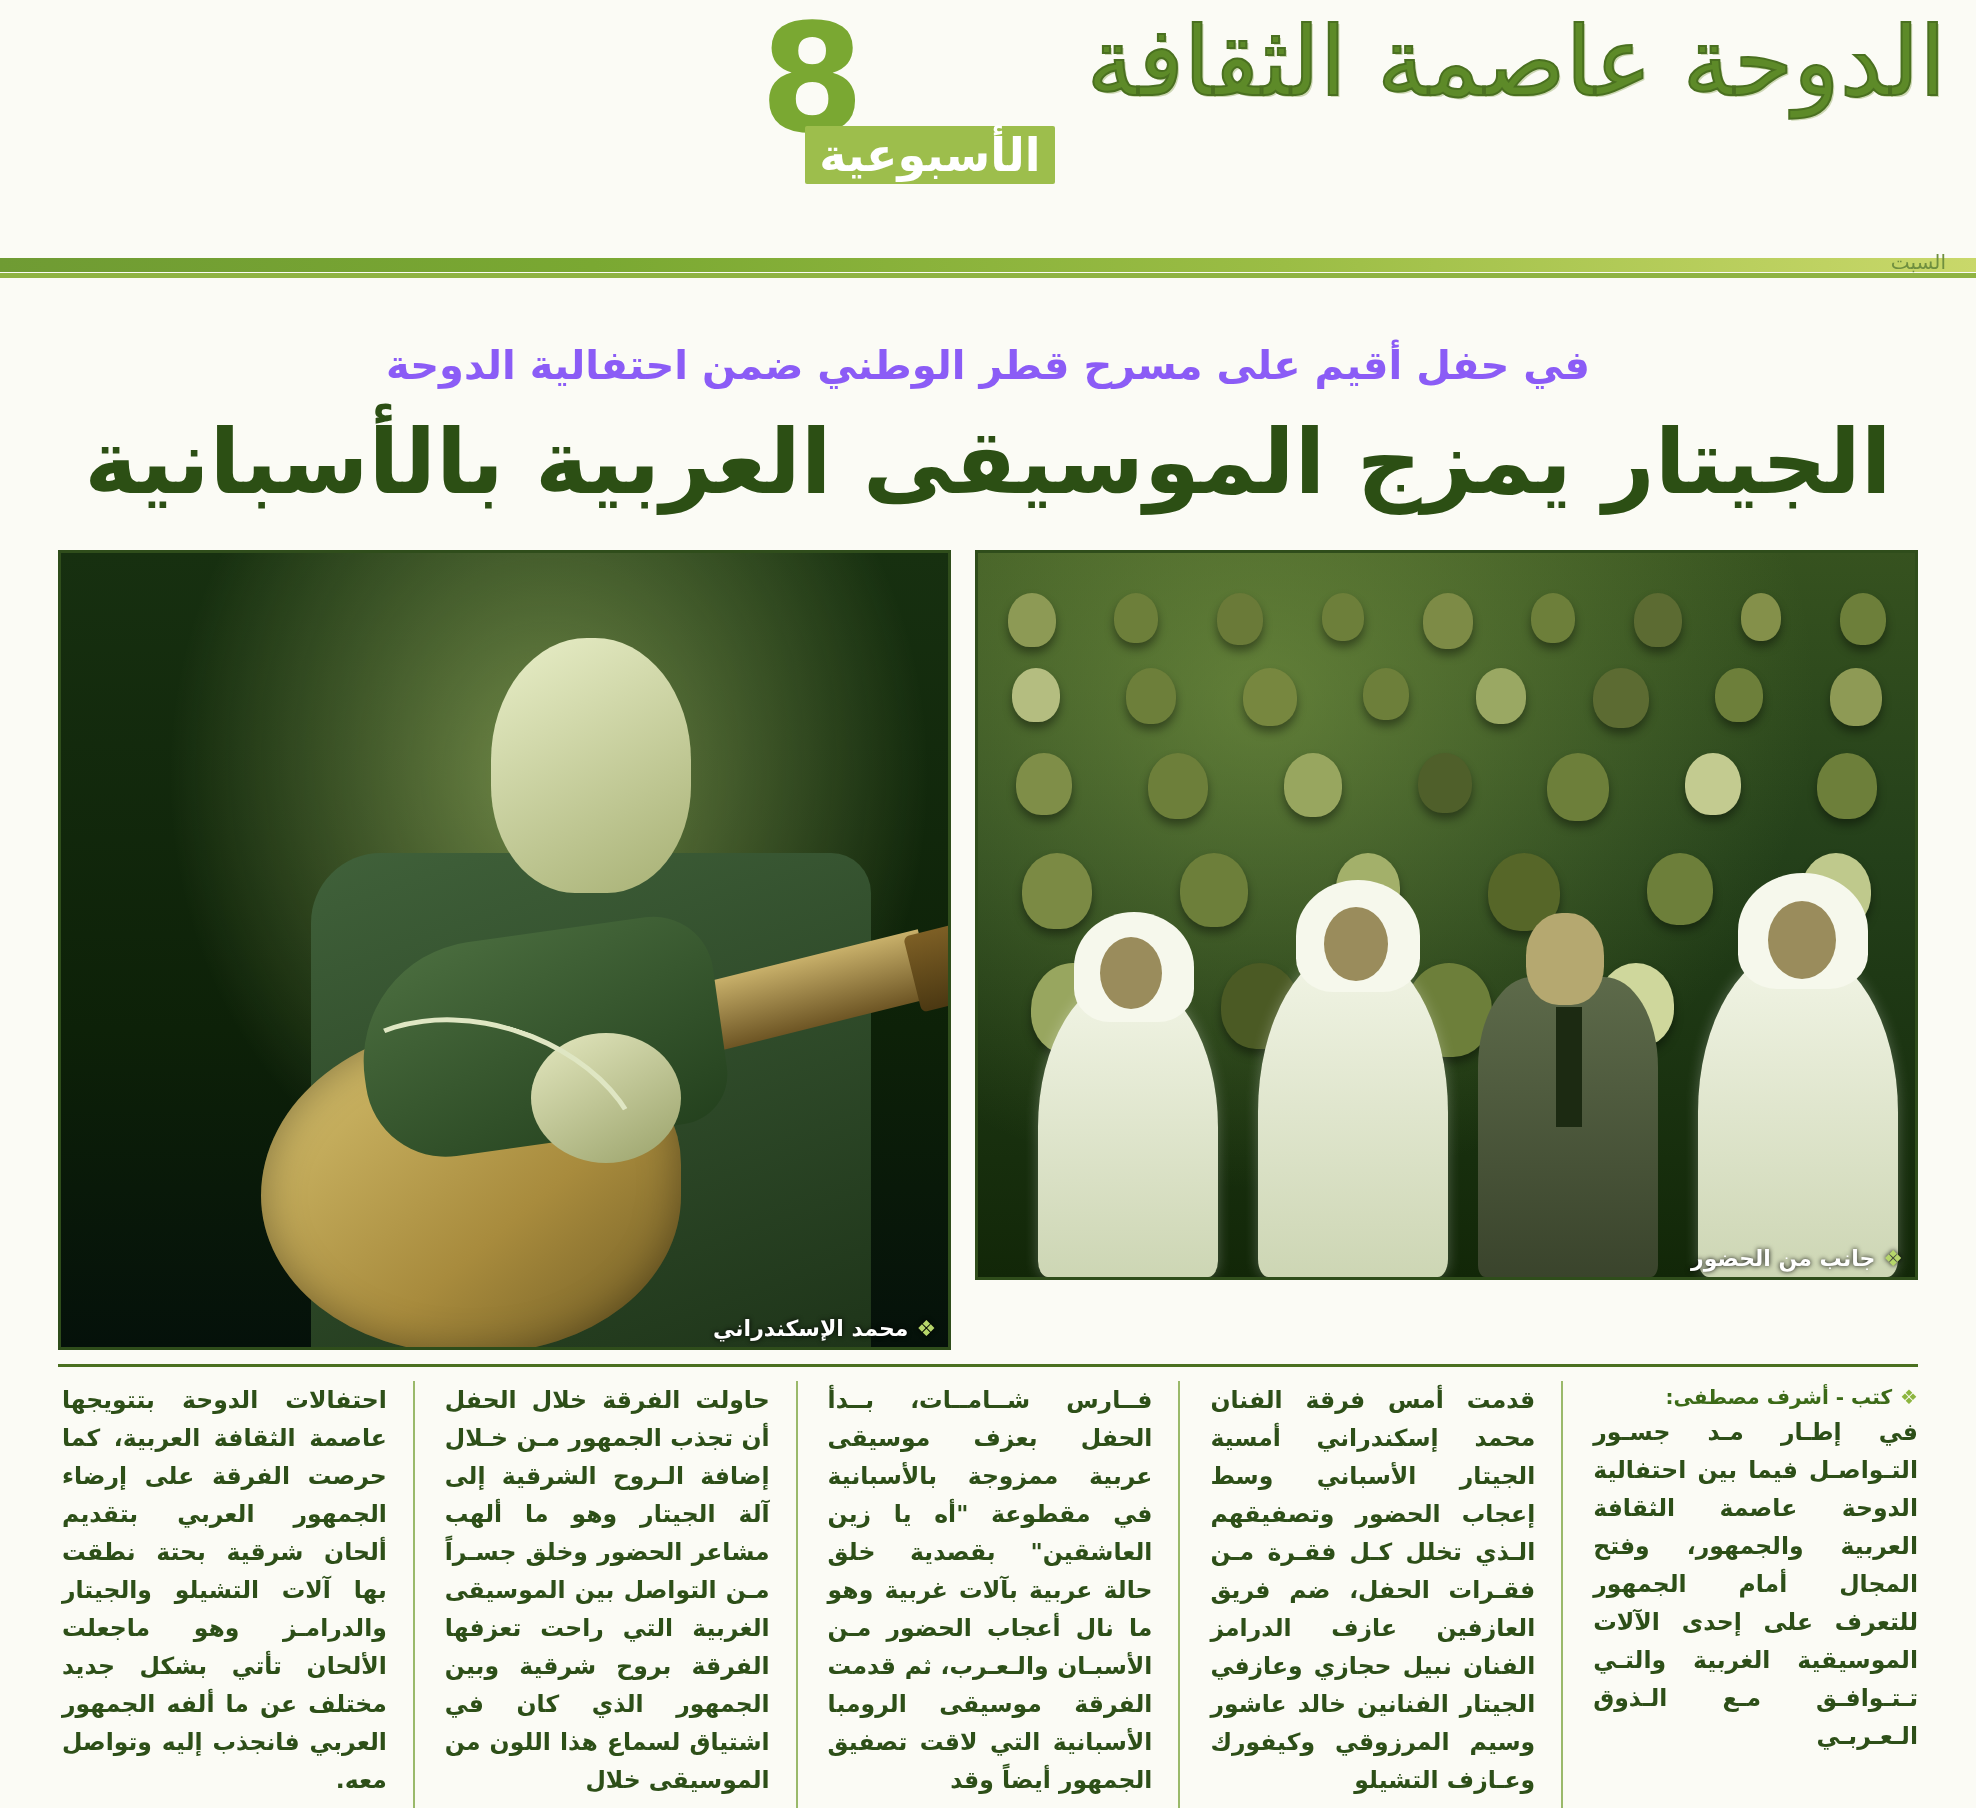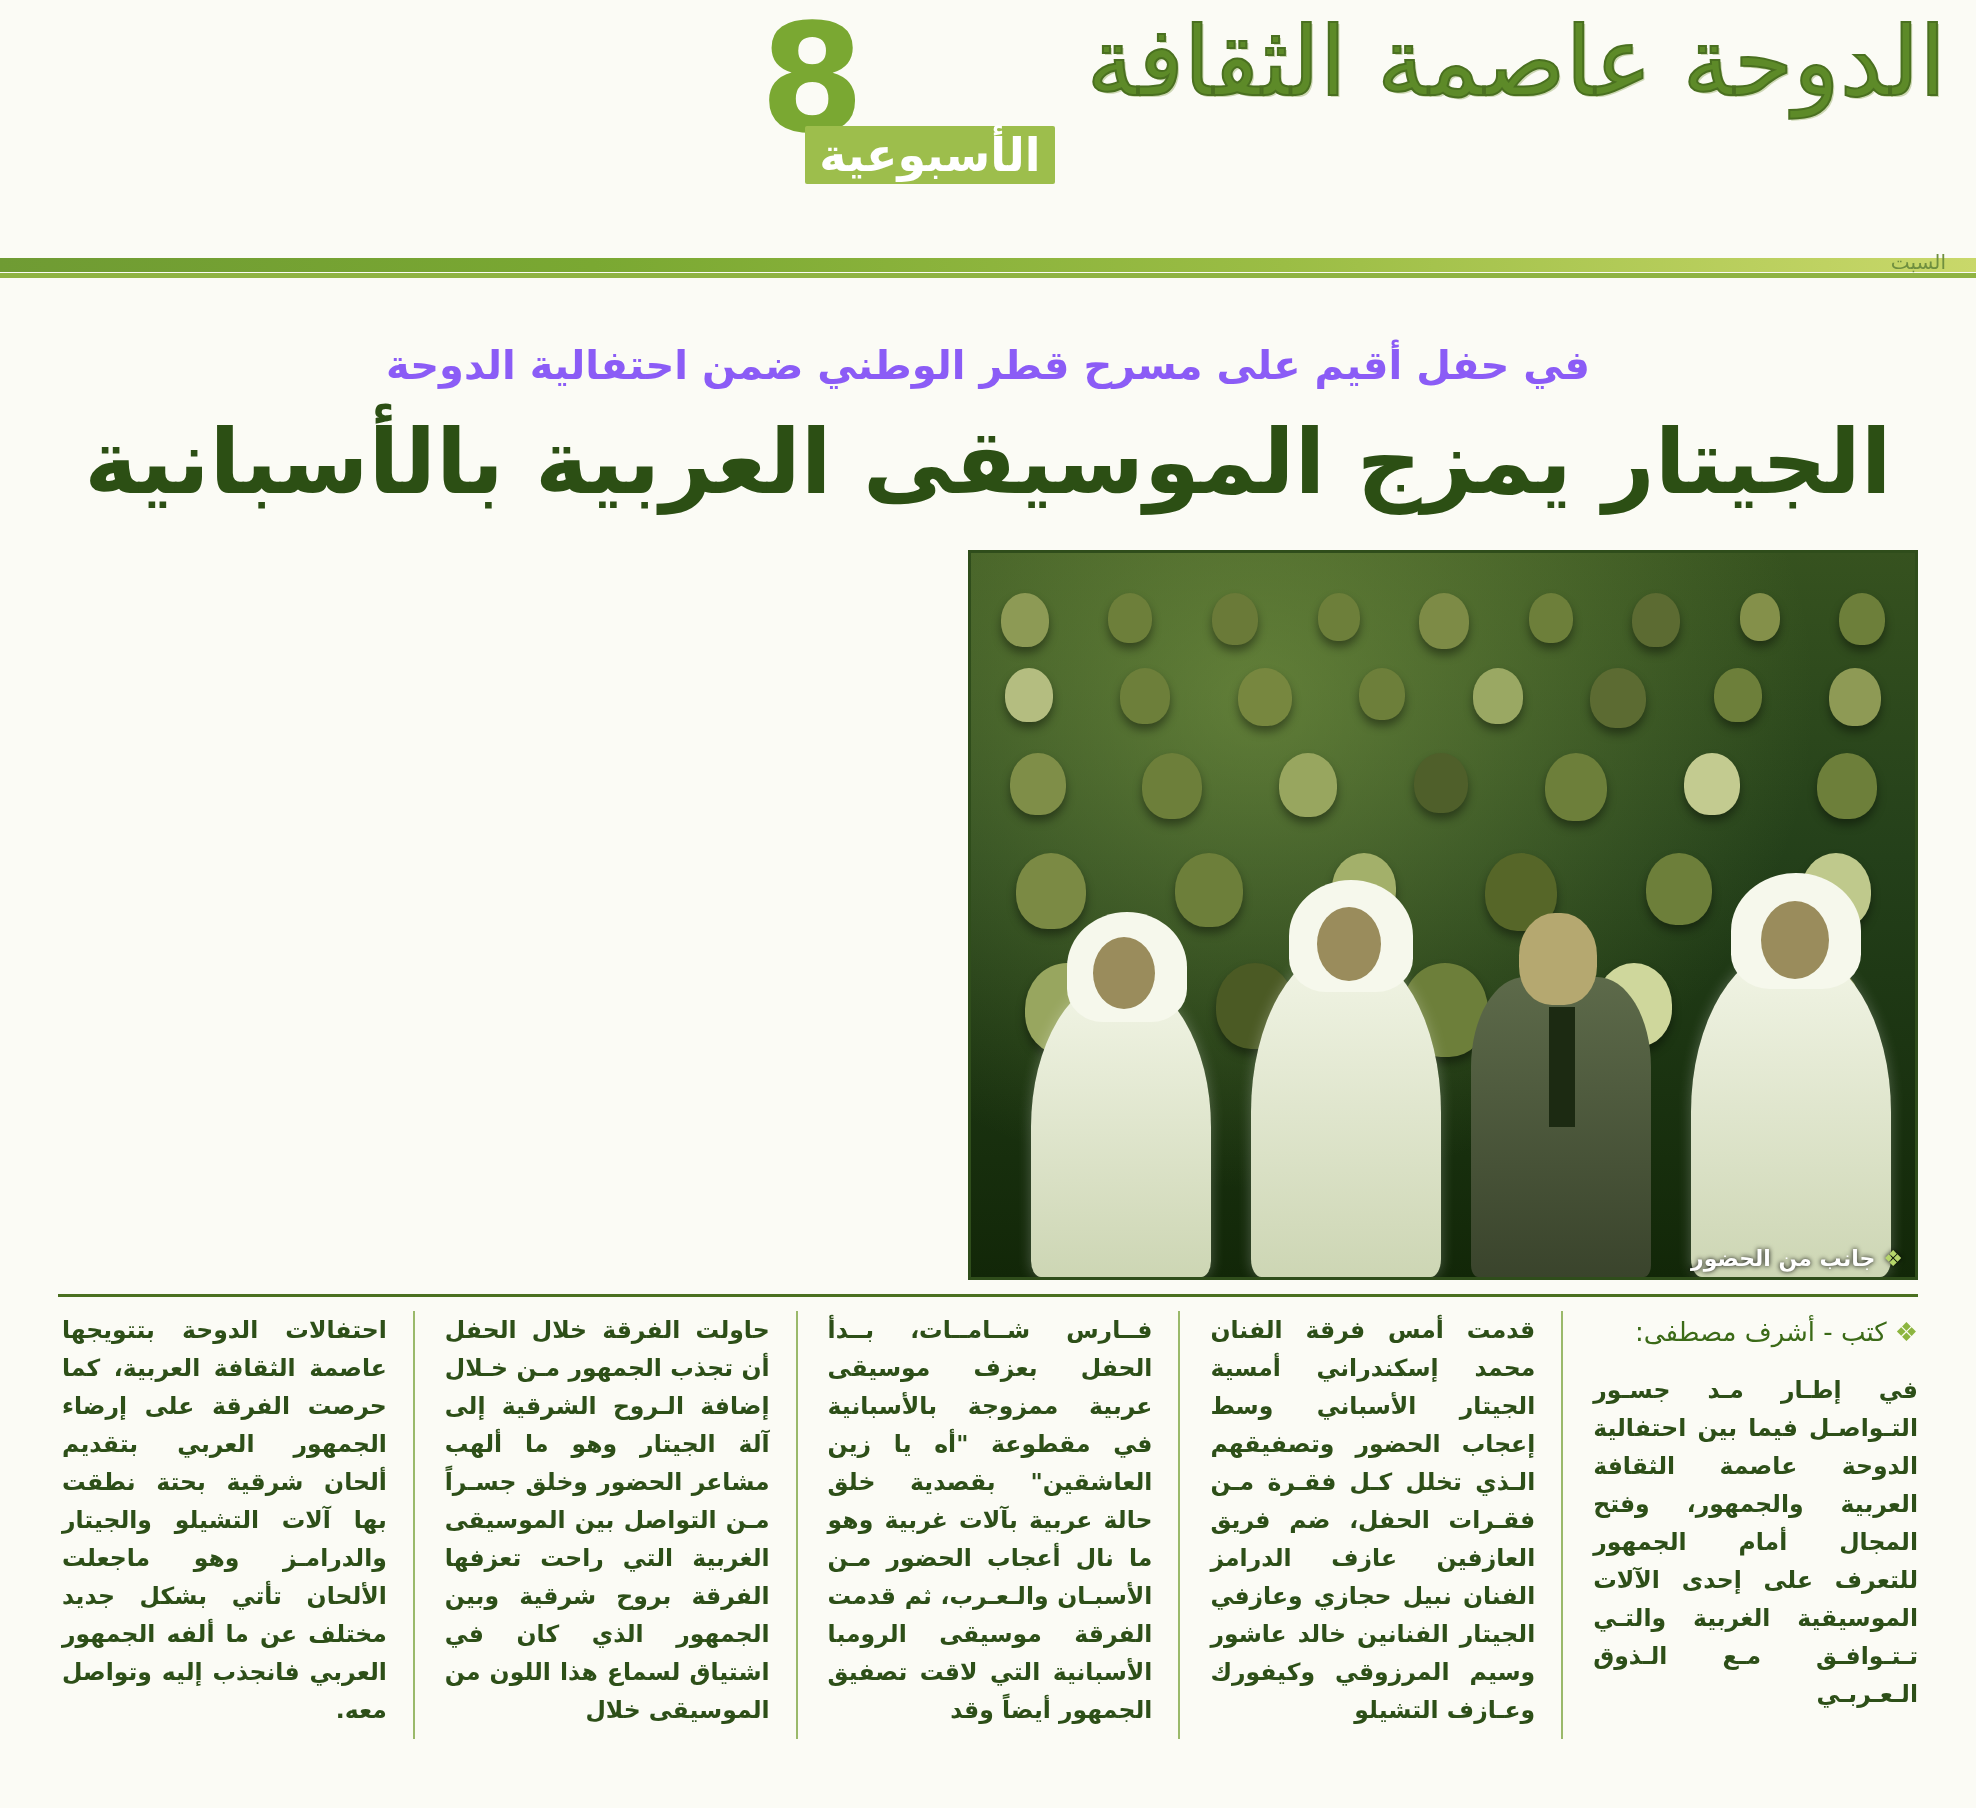--- a/index.html
+++ b/index.html
@@ -276,24 +276,24 @@
   }
   .col {
     width: 352px;
     font-size: 23.5px;
     line-height: 1.62;
     text-align: justify;
     color: #2d4f18;
     font-weight: bold;
   }
   .byline {
-    font-size: 26px;
-    font-weight: normal;
+    font-size: 20px;
+    font-weight: bold;
     color: #3b6a17;
-    margin-bottom: 18px;
+    margin-bottom: 0;
   }
   .byline .dot { color: #8cb53f; margin-left: 8px; }
   .col p { margin: 0 0 10px 4px; }
   .col-rule {
     width: 0;
     border-right: 2px solid #9ab96a;
     align-self: stretch;
     min-height: 300px;
   }
 </style>
@@ -383,20 +383,35 @@
 
         <div class="thobe" style="left:720px;width:200px;height:330px;"></div>
         <div class="ghutra" style="left:760px;bottom:288px;width:130px;height:116px;"></div>
         <div class="face" style="left:790px;bottom:298px;width:68px;height:78px;"></div>
       </div>
       <div class="caption">
         <span class="dot">❖</span><span>جانب من الحضور</span>
       </div>
     </div>
 
+    <div class="photo right">
+      <div class="guitarist">
+        <div class="g-torso"></div>
+        <div class="g-head"></div>
+        <div class="g-guitar-body"></div>
+        <div class="g-neck"></div>
+        <div class="g-head-stock"></div>
+        <div class="g-arm"></div>
+        <div class="g-hand"></div>
+        <div class="g-cable"></div>
+      </div>
+      <div class="caption">
+        <span class="dot">❖</span><span>محمد الإسكندراني</span>
+      </div>
+    </div>
   </div>
 
   <div class="byline-rule"></div>
 
   <div class="columns">
 
     <div class="col">
       <div class="byline">
         <span class="dot">❖</span><span>كتب - أشرف مصطفى:</span>
       </div>

